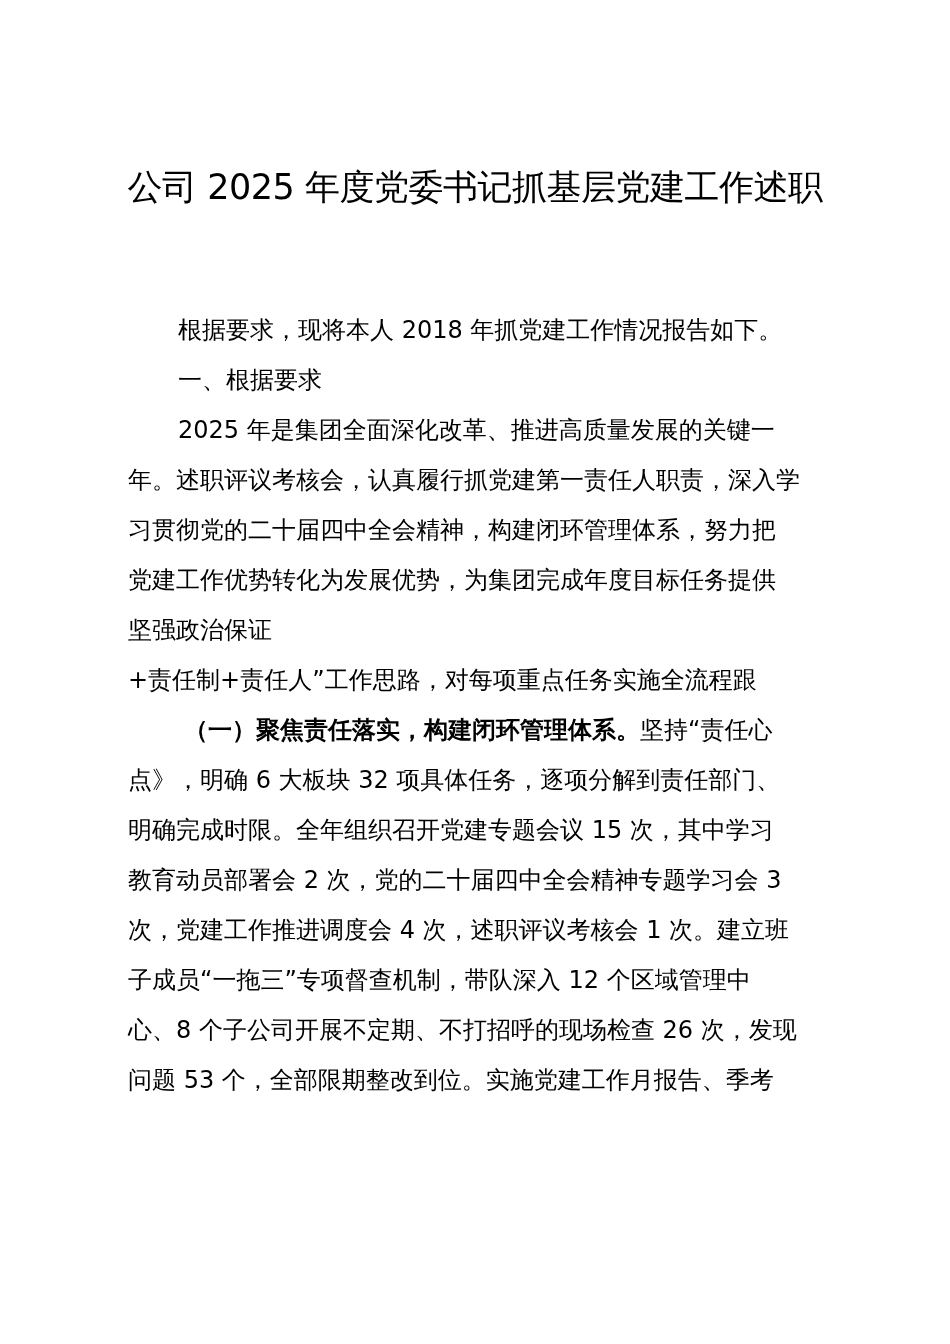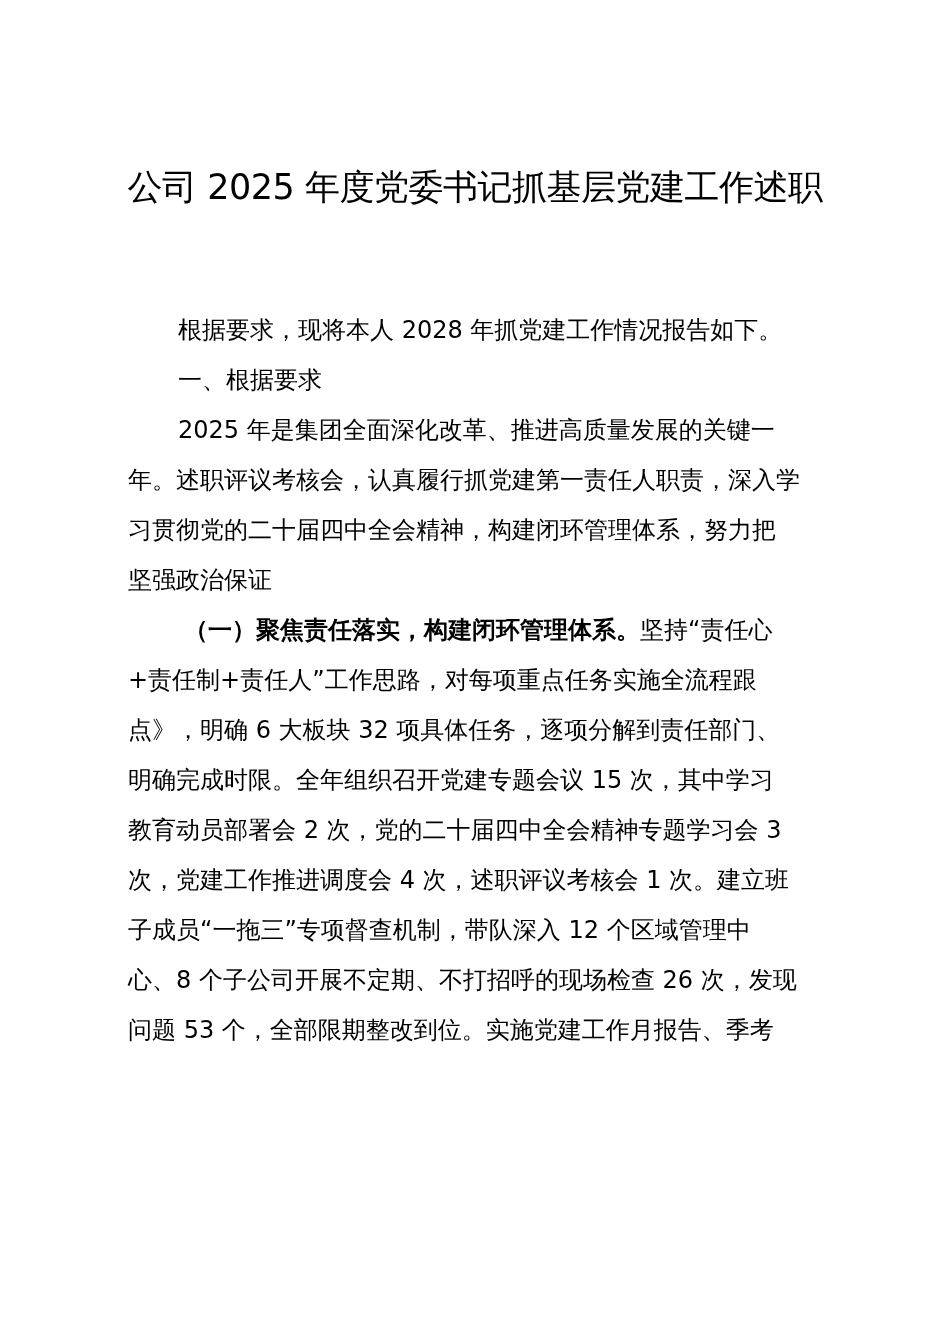--- a/index.html
+++ b/index.html
@@ -66,33 +66,34 @@
 </head>
 <body>
 
 <div class="page">
 
   <h1 class="title">
     <span class="title-line">公司 2025 年度党委书记抓基层党建工作述职</span>
   </h1>
 
   <div class="body">
-    <span class="line indent">根据要求，现将本人 2028 年抓党建工作情况报告如下。</span>
+    <span class="line indent">根据要求，现将本人 2018 年抓党建工作情况报告如下。</span>
     <span class="line indent">一、根据要求</span>
 
     <div>
       <span class="line indent">2025 年是集团全面深化改革、推进高质量发展的关键一</span>
       <span class="line">年。述职评议考核会，认真履行抓党建第一责任人职责，深入学</span>
       <span class="line">习贯彻党的二十届四中全会精神，构建闭环管理体系，努力把</span>
+      <span class="line">党建工作优势转化为发展优势，为集团完成年度目标任务提供</span>
       <span class="line">坚强政治保证</span>
     </div>
 
     <div>
+      <span class="line">+责任制+责任人”工作思路，对每项重点任务实施全流程跟</span>
       <span class="line indent-bold"><span class="bold">（一）聚焦责任落实，构建闭环管理体系。</span><span>坚持“责任心</span></span>
-      <span class="line">+责任制+责任人”工作思路，对每项重点任务实施全流程跟</span>
       <span class="line">点》，明确 6 大板块 32 项具体任务，逐项分解到责任部门、</span>
       <span class="line">明确完成时限。全年组织召开党建专题会议 15 次，其中学习</span>
       <span class="line">教育动员部署会 2 次，党的二十届四中全会精神专题学习会 3</span>
       <span class="line">次，党建工作推进调度会 4 次，述职评议考核会 1 次。建立班</span>
       <span class="line">子成员“一拖三”专项督查机制，带队深入 12 个区域管理中</span>
       <span class="line">心、8 个子公司开展不定期、不打招呼的现场检查 26 次，发现</span>
       <span class="line">问题 53 个，全部限期整改到位。实施党建工作月报告、季考</span>
     </div>
   </div>
 

